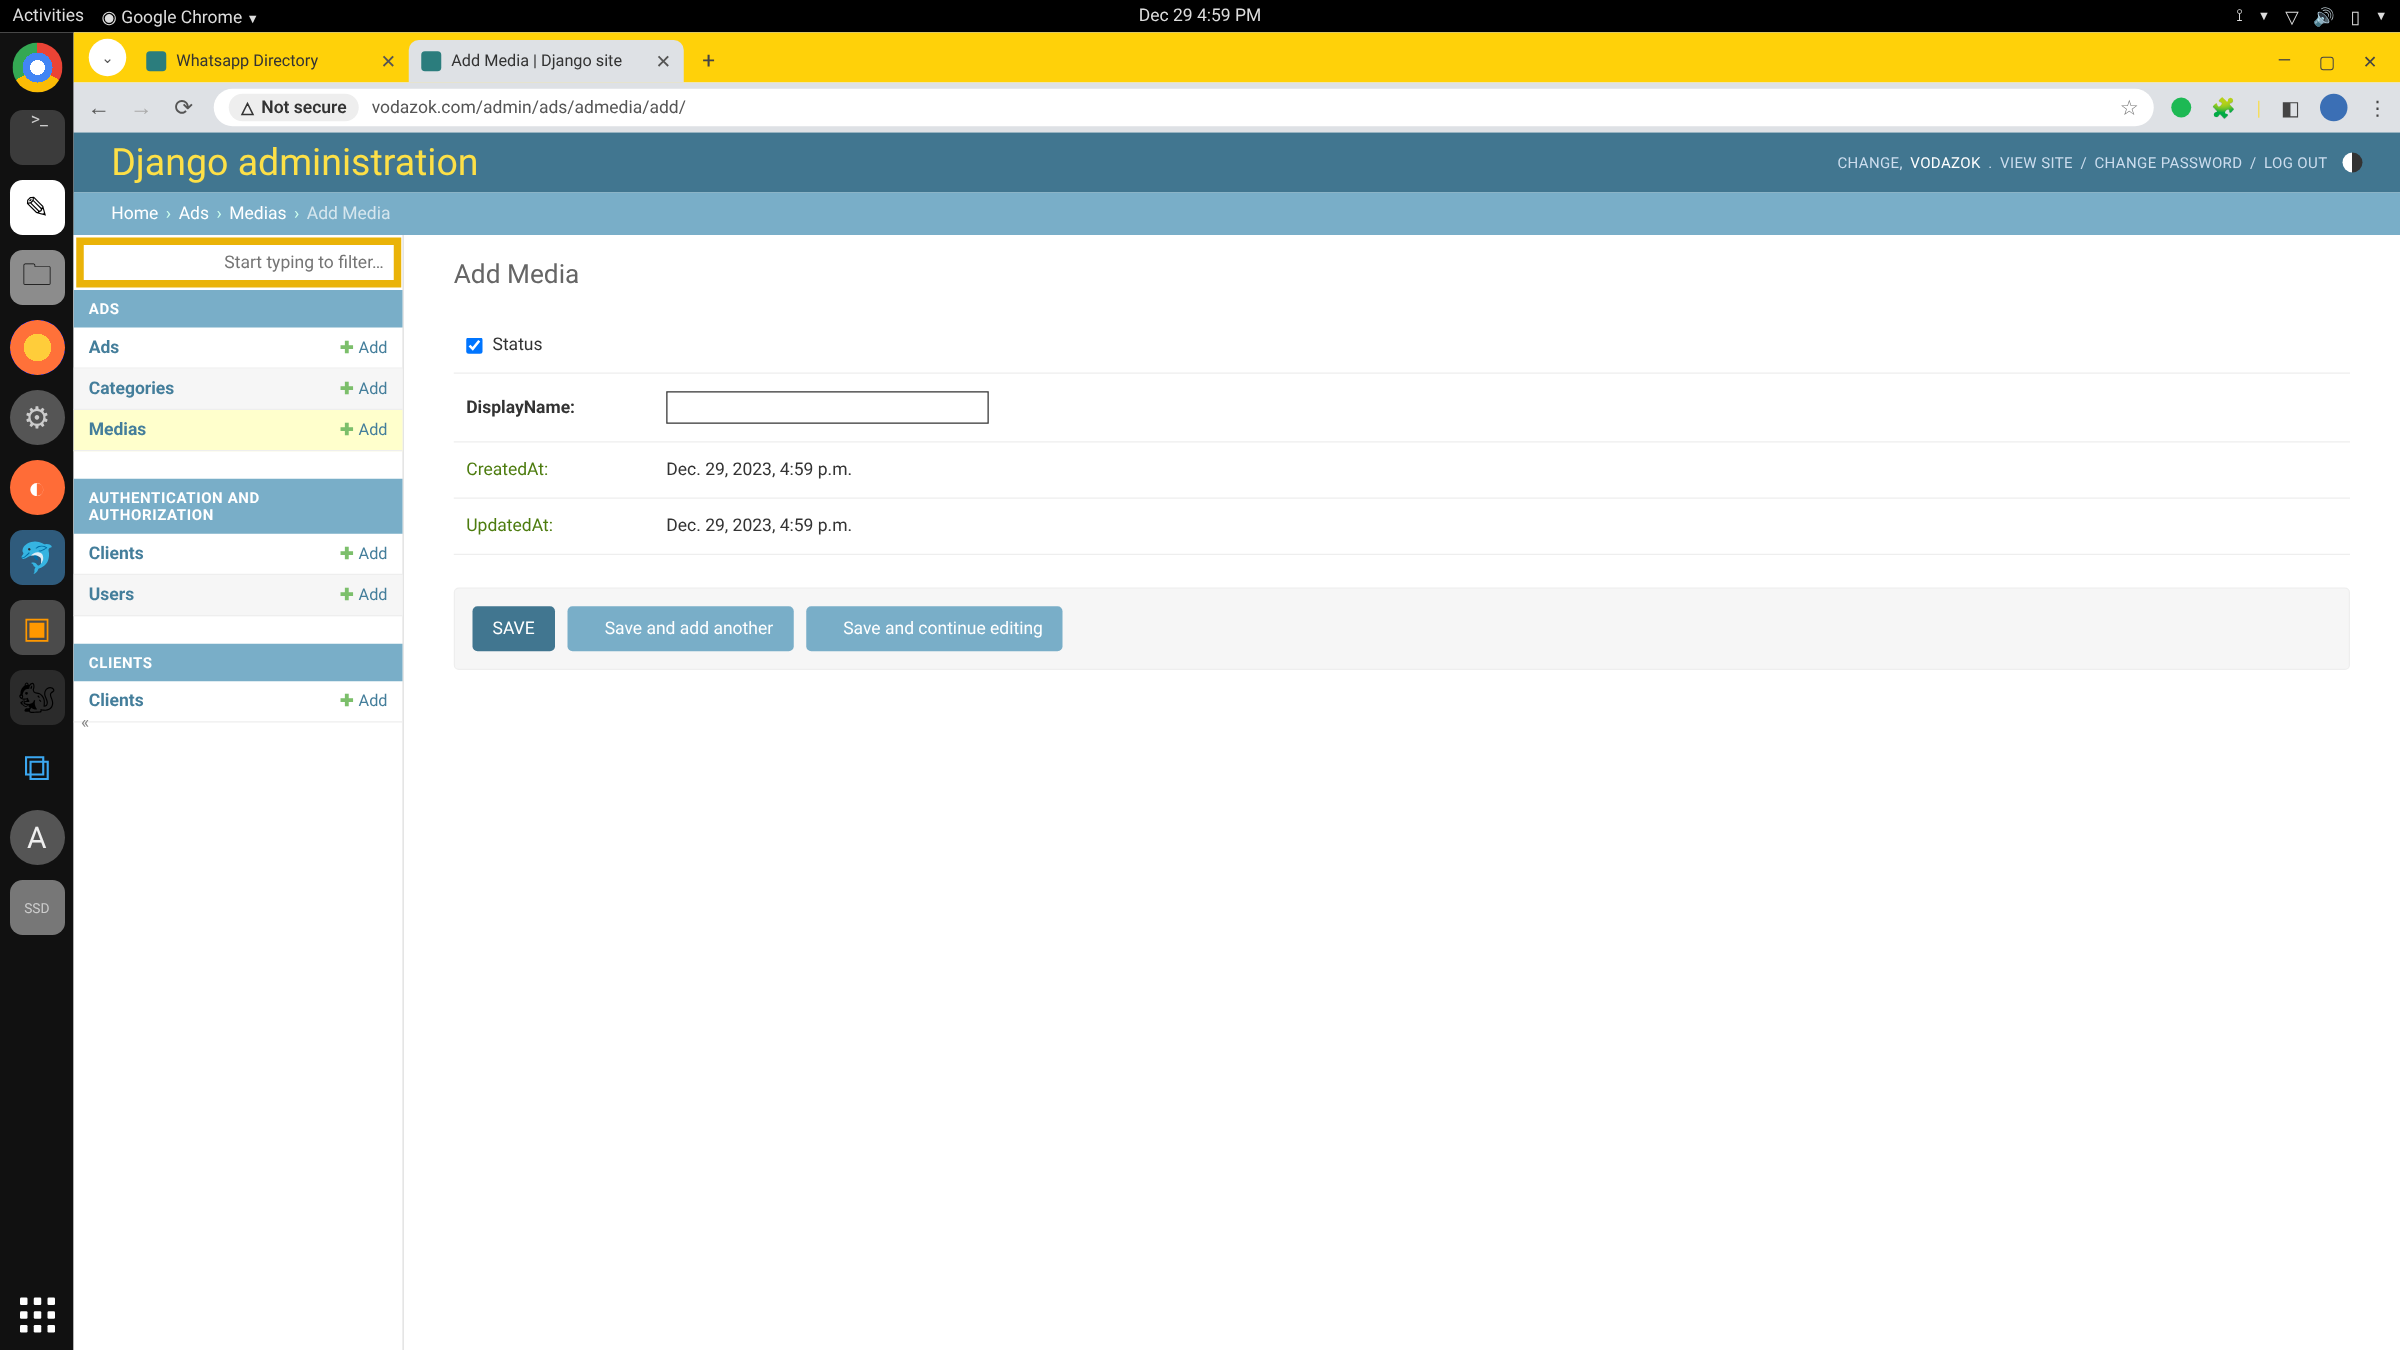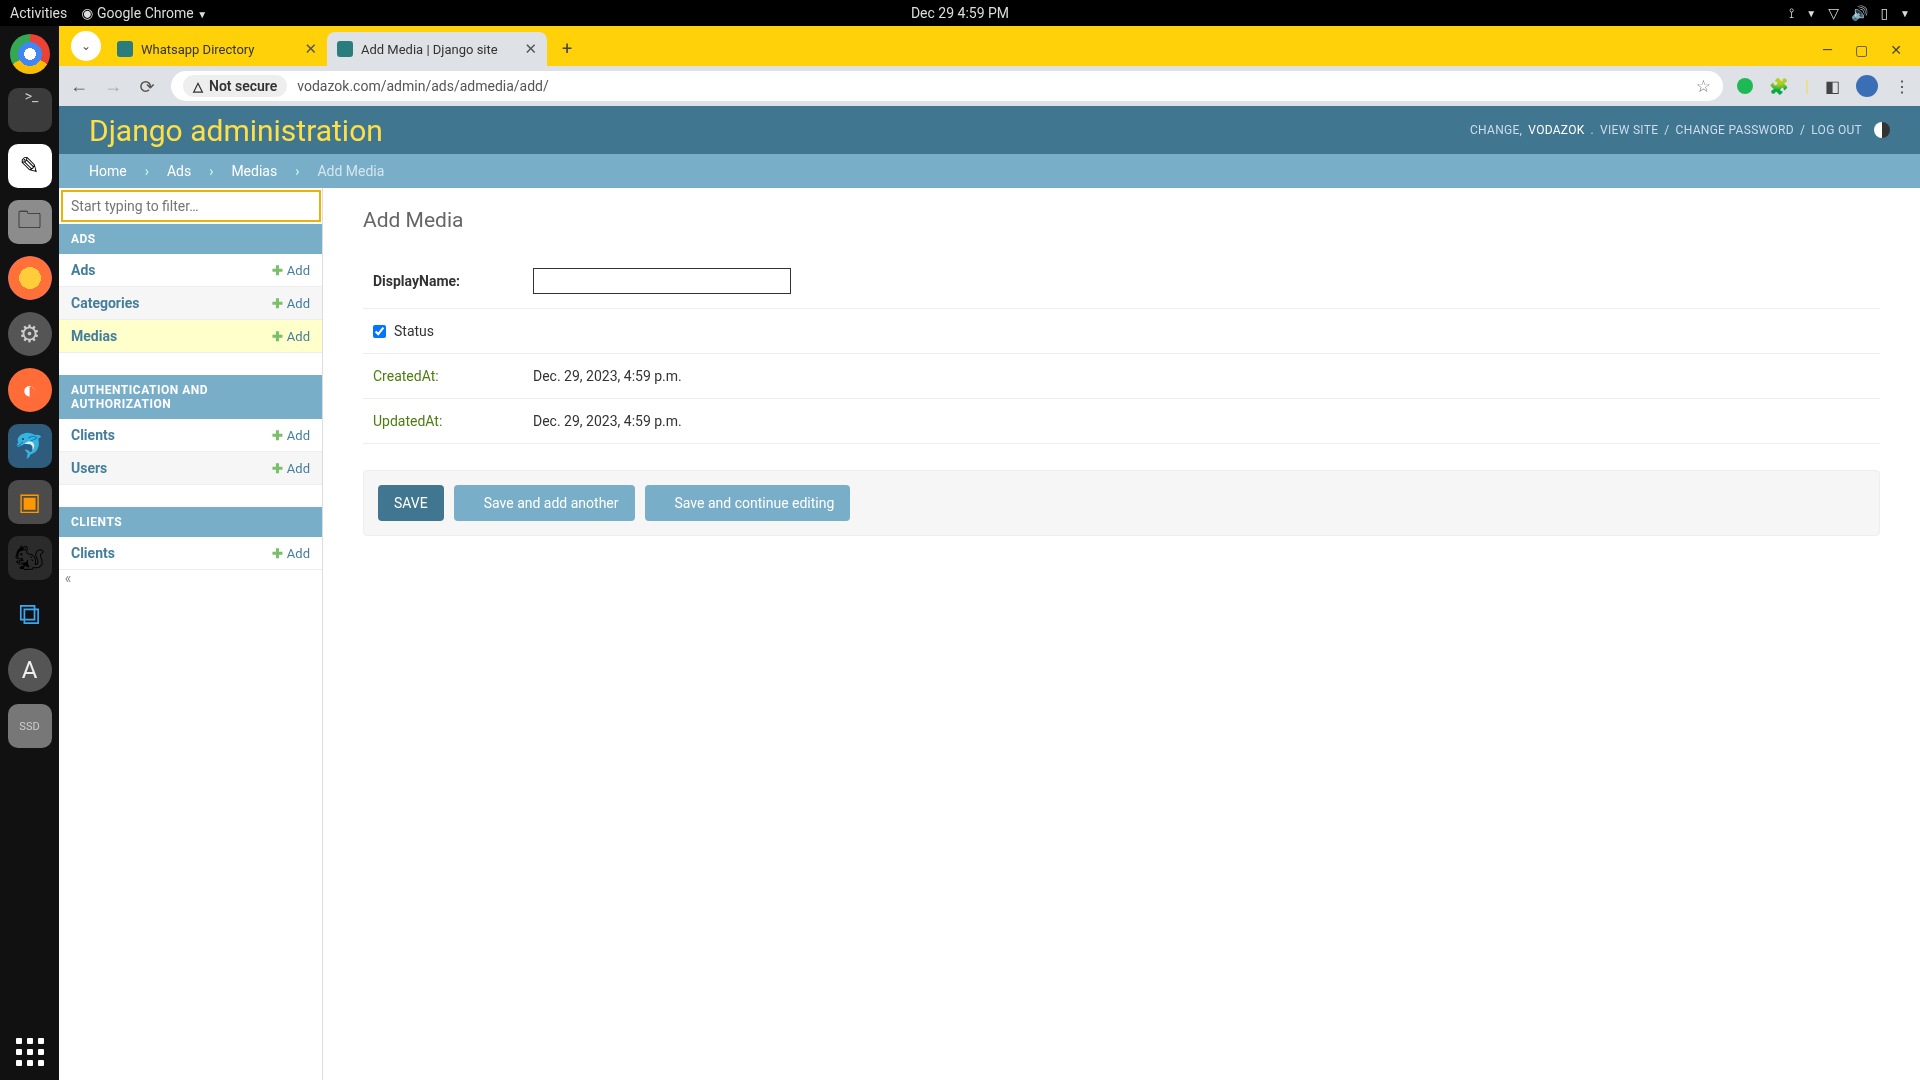--- a/index.html
+++ b/index.html
@@ -46,30 +46,30 @@
 
 
 .dj-header { height: 48px; background: #417690; display: flex; align-items: center; padding: 0 30px; }
 .dj-brand { color: #fde047; font-size: 30px; font-weight: 400; }
 .dj-usertools { margin-left: auto; color: #cde; font-size: 12px; letter-spacing: .3px; display:flex; align-items:center; gap:6px;}
 .dj-usertools .u { color: #fff; font-weight: 400; }
 .dj-usertools a { color: #cde; }
 .dj-theme { width:16px;height:16px;border-radius:50%;background:linear-gradient(90deg,#fff 50%,#333 50%); margin-left:6px;}
 
 
-.breadcrumbs { height: 34px; background: #79aec8; color: #fff; font-size: 14px; display: flex; align-items: center; padding: 0 30px; gap: 12px; }
+.breadcrumbs { height: 34px; background: #79aec8; color: #fff; font-size: 14px; display: flex; align-items: center; padding: 0 30px; }
 .breadcrumbs .cur { color: #e6f0f5; opacity: .85; }
 .breadcrumbs .sep { margin: 0 6px; color:#cfe; }
 .breadcrumbs a { color: #fff; }
 
 
 .dj-body { flex: 1; display: flex; background: #fff; }
 .sidebar { width: 264px; border-right: 1px solid #ddd; background: #fff; padding-top: 0;}
 .filter { width: 260px; margin:2px; }
-.filter input { width:100%; padding:6px 8px; font-size:14px; border:2px solid #eab308; color:#555;}
+.filter input { width:100%; padding:6px 8px; font-size:14px; border:6px solid #eab308; color:#555;text-align:right;}
 .section-h { background: #79aec8; color: #fff; font-size: 12px; font-weight: 700; letter-spacing: .5px; padding: 8px 12px; }
 .model-row { display:flex; align-items:center; padding: 8px 12px; font-size:14px; border-bottom:1px solid #eee;}
 .model-row.alt { background:#f6f6f6;}
 .model-row.sel { background:#ffffcc;}
 .model-row .mname { color:#447e9b; font-weight:700; }
 .model-row .add { margin-left:auto; color:#447e9b; font-size:13px; display:flex; gap:4px; align-items:center;}
 .model-row .add .plus { color:#7cbf6b; font-weight:900;}
 .sidebar-gap { height: 22px; }
 
 .content { flex:1; padding: 20px 40px; }
@@ -260,32 +260,32 @@
             <span class="plus">✚</span>
             <span>Add</span>
           </span>
       </div>
     </div>
 
     <div class="content">
       <h1 class="page-title">Add Media</h1>
 
       <div class="form-row">
-        <span class="lbl">DisplayName:</span>
-        <input type="text" value="" style="">
-      </div>
-
-      <div class="form-row">
         <span class="check">
           <input type="checkbox" checked="" style="">
           <span>Status</span>
         </span>
       </div>
 
       <div class="form-row">
+        <span class="lbl">DisplayName:</span>
+        <input type="text" value="" style="">
+      </div>
+
+      <div class="form-row">
         <span class="lbl soft">CreatedAt:</span>
         <span class="static">Dec. 29, 2023, 4:59 p.m.</span>
       </div>
 
       <div class="form-row">
         <span class="lbl soft">UpdatedAt:</span>
         <span class="static">Dec. 29, 2023, 4:59 p.m.</span>
       </div>
 
       <div class="submit-row">

